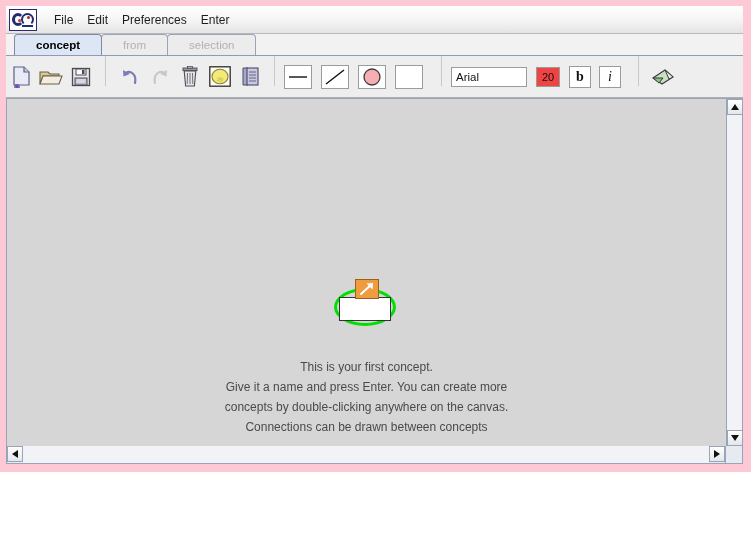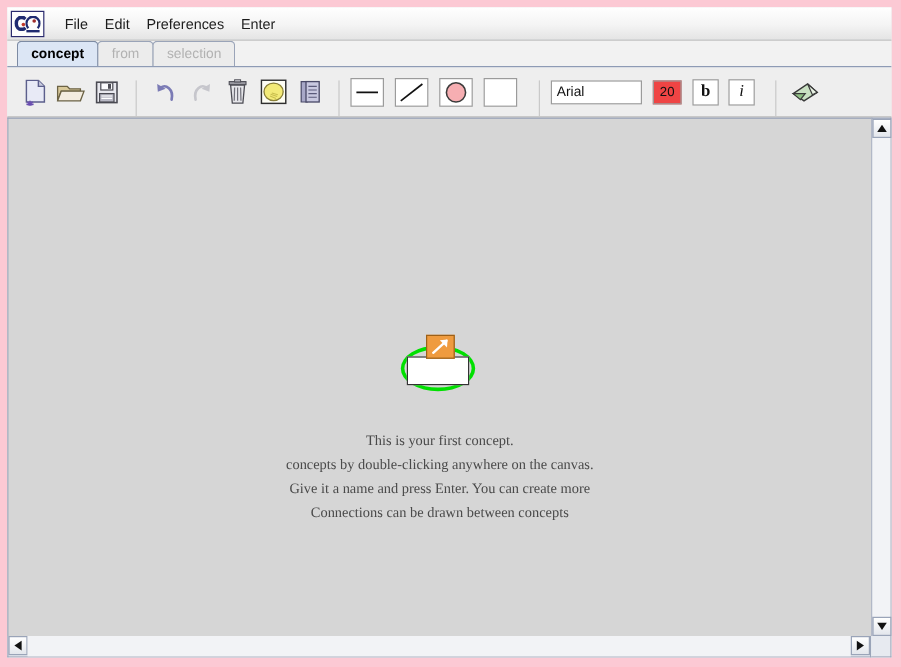--- a/index.html
+++ b/index.html
@@ -12,21 +12,21 @@
     height: 556px;
     overflow: hidden;
     font-family: "Liberation Sans", sans-serif;
   }
 
   
   #window-frame {
     position: absolute;
     left: 0; top: 0;
     width: 751px;
-    height: 556px;
+    height: 472px;
     background: #fcc9d4;
     box-sizing: border-box;
     padding: 6px 8px 8px 6px;
   }
   #window-inner {
     position: relative;
     width: 100%;
     height: 100%;
     background: #eceff1;
     box-sizing: border-box;
@@ -110,21 +110,21 @@
     align-items: flex-end;
     padding-left: 8px;
     border-bottom: 1px solid #8e9bb5;
     box-sizing: border-box;
     position: relative;
   }
   .tab {
     font-size: 11.5px;
     height: 21px;
     line-height: 20px;
-    padding: 0 11px;
+    padding: 0 21px;
     box-sizing: border-box;
     border: 1px solid #9aa4b8;
     border-bottom: none;
     border-radius: 4px 4px 0 0;
     background: #ececec;
     color: #b2b2b2;
     margin-right: -1px;
     cursor: default;
     position: relative;
     white-space: nowrap;
@@ -137,23 +137,22 @@
     z-index: 2;
   }
 
   
   #toolbar {
     height: 42px;
     min-height: 42px;
     background: #eeeeee;
     border-bottom: 1px solid #b0b0b0;
     display: flex;
-    align-items: flex-end;
-    box-sizing: border-box;
-    padding-left: 8px;
+    align-items: flex-start;
+    box-sizing: border-box;
   }
   .tgroup {
     display: flex;
     align-items: center;
     height: 100%;
   }
   .tsep {
     width: 1px;
     height: 30px;
     background: #c9c9c9;
@@ -237,21 +236,20 @@
   }
   #canvas {
     flex: 1;
     background: #d6d6d6;
     border: 1px solid #9aa4b8;
     border-right: none;
     border-bottom: none;
     position: relative;
     overflow: hidden;
     box-sizing: border-box;
-    font-family: Liberation Serif, serif;
   }
 
   
   #concept-node {
     position: absolute;
     left: 50%;
     top: 178px;
     transform: translateX(-50%);
     width: 66px;
     height: 52px;
@@ -528,22 +526,22 @@
               <g stroke="#ffffff" stroke-width="2" stroke-linecap="round">
                 <line x1="5" y1="14" x2="16" y2="4"></line>
               </g>
               <path d="M17 3 L16.5 9.5 L10.5 3.5 Z" fill="#ffffff"></path>
             </svg>
           </div>
         </div>
 
         <div id="hint-text">
           <div>This is your first concept.</div>
+          <div>Give it a name and press Enter. You can create more</div>
           <div>concepts by double-clicking anywhere on the canvas.</div>
-          <div>Give it a name and press Enter. You can create more</div>
           <div>Connections can be drawn between concepts</div>
         </div>
       </div>
 
       <div id="vscroll">
         <div class="sb-arrow">
           <div class="tri tri-up"></div>
         </div>
         <div class="sb-track"></div>
         <div class="sb-arrow">

